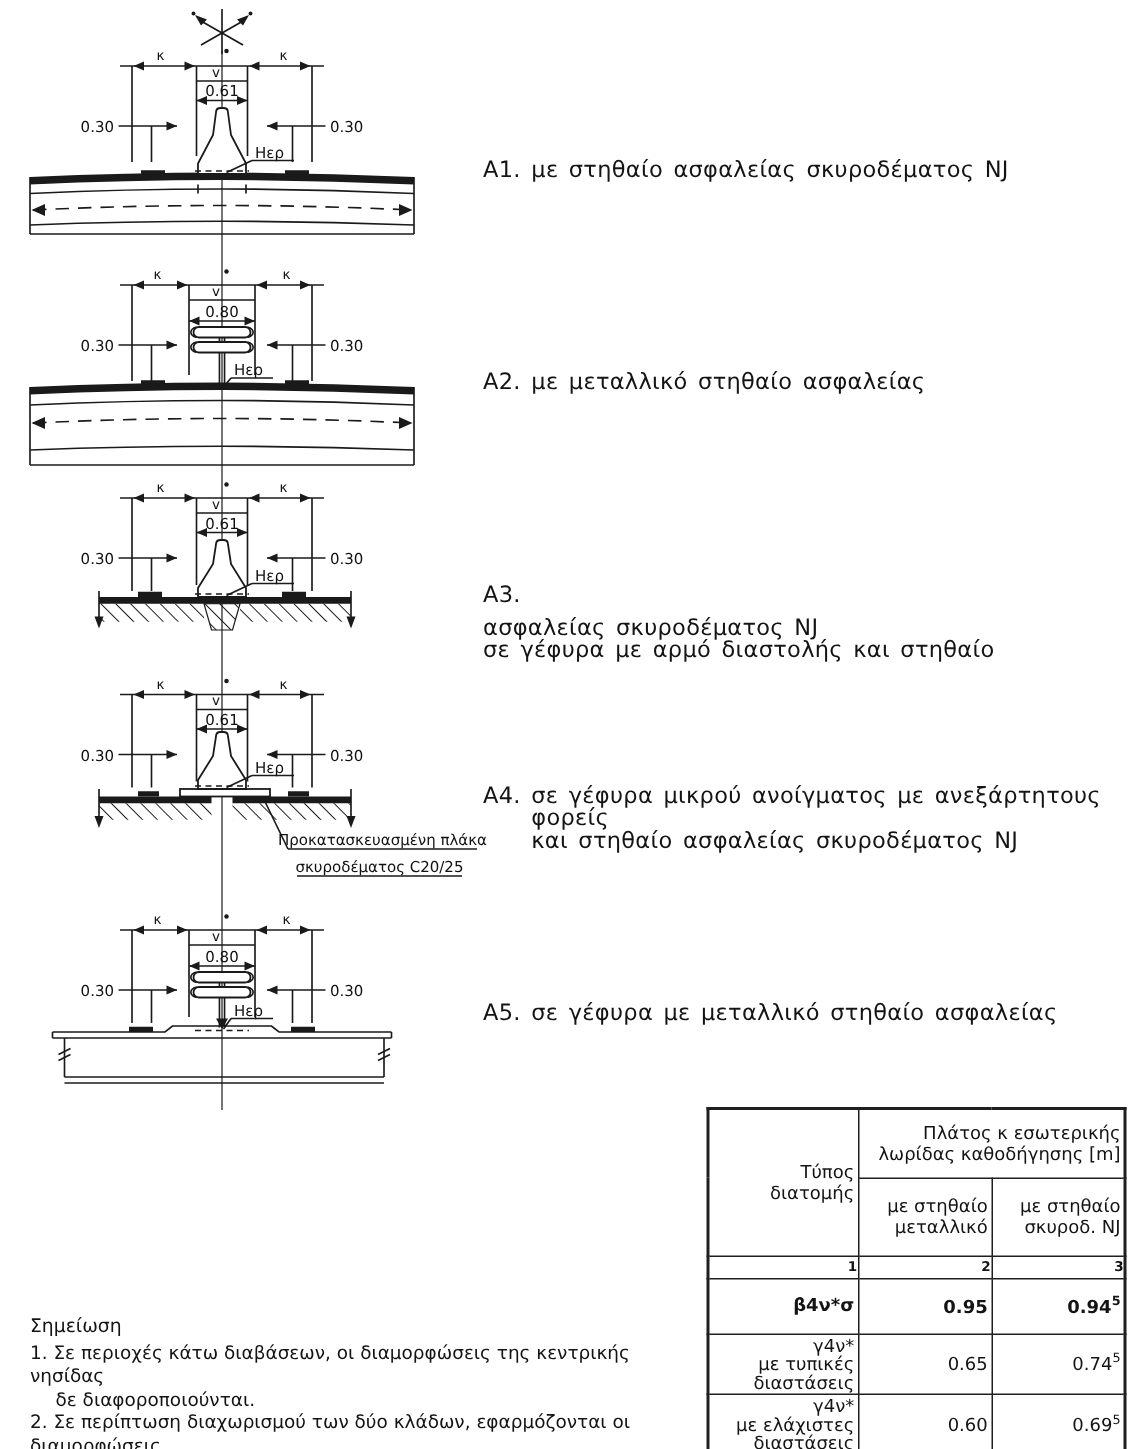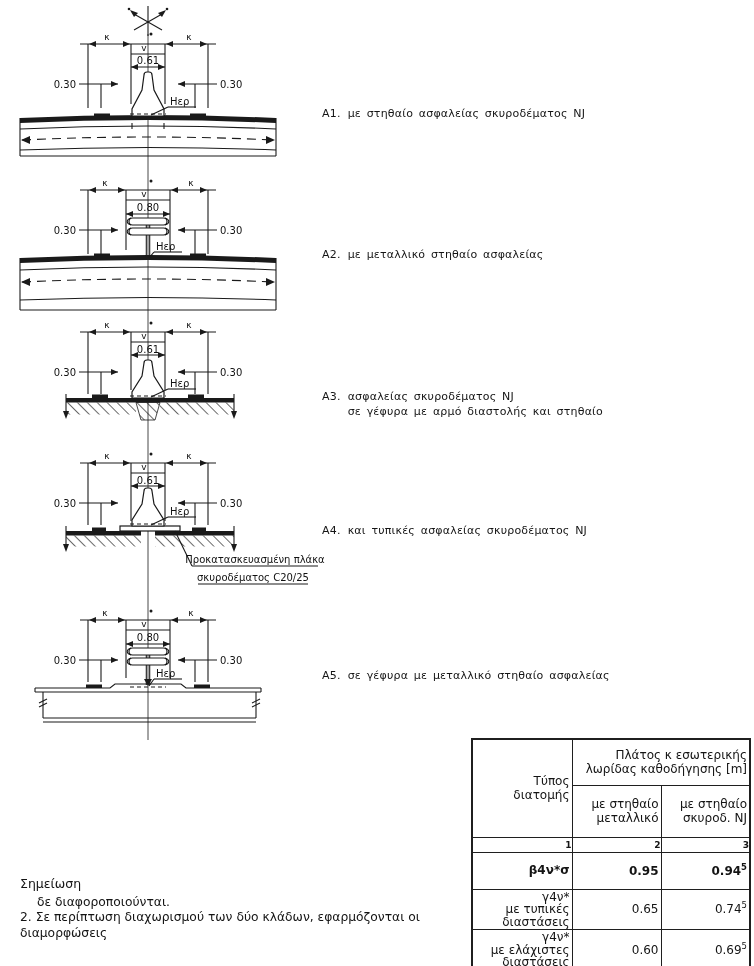--- a/index.html
+++ b/index.html
@@ -10,21 +10,21 @@
   .s{stroke:#1a1a1a;stroke-width:1.1;fill:none;}
   .sthin{stroke:#1a1a1a;stroke-width:.8;fill:none;}
   .f{fill:#1a1a1a;stroke:none;}
   .w{fill:#ffffff;stroke:#1a1a1a;stroke-width:1.2;}
   .d{stroke:#1a1a1a;stroke-width:1.1;fill:none;stroke-dasharray:9 6;}
   .d2{stroke:#1a1a1a;stroke-width:1;fill:none;stroke-dasharray:4 3;}
   .t{font:10px "DejaVu Sans",sans-serif;fill:#111;}
   .tk{font:9px "DejaVu Sans",sans-serif;fill:#111;}
   .ta{font:10px "DejaVu Sans",sans-serif;fill:#111;}
   
-  .fig-caption{position:absolute;display:flex;gap:7px;font-size:11px;
+  .fig-caption{position:absolute;display:flex;gap:7px;font-size:15px;
                letter-spacing:.2px;word-spacing:2px;line-height:15px;}
   .fig-caption .cap-label{white-space:nowrap;}
   
   .spec-table{position:absolute;left:471px;top:738px;border-collapse:collapse;
               table-layout:fixed;width:278px;background:#fff;}
   .spec-table td{border:1.4px solid #1f1f1f;text-align:right;vertical-align:middle;
                  font-size:12px;padding:1px 2px;}
   .spec-table{border:2px solid #1f1f1f;}
   .r-head1{height:46px;} .r-head2{height:52px;}
   .r-nums{height:15px;} .r-nums td{font-size:9px;font-weight:bold;line-height:10px;padding:0;}
@@ -379,31 +379,32 @@
     <span class="cap-lines">
         <div>με στηθαίο ασφαλείας σκυροδέματος NJ</div>
       </span>
   </div>
   <div class="fig-caption" style="left:322px;top:247px;">
     <span class="cap-label">A2.</span>
     <span class="cap-lines">
         <div>με μεταλλικό στηθαίο ασφαλείας</div>
       </span>
   </div>
-  <div class="fig-caption" style="left:322px;top:389px;">
+  <div class="fig-caption" style="left:322px;top:389px;flex-direction:column;">
     <span class="cap-label">A3.</span>
     <span class="cap-lines">
       <div>ασφαλείας σκυροδέματος NJ</div>
       <div>σε γέφυρα με αρμό διαστολής και στηθαίο</div>
     </span>
   </div>
   <div class="fig-caption" style="left:322px;top:523px;">
     <span class="cap-label">A4.</span>
     <span class="cap-lines">
-      <div>και τυπικές ασφαλείας σκυροδέματος NJ</div>
+      <div>σε γέφυρα μικρού ανοίγματος με ανεξάρτητους φορείς</div>
+      <div>και στηθαίο ασφαλείας σκυροδέματος NJ</div>
     </span>
   </div>
   <div class="fig-caption" style="left:322px;top:668px;">
     <span class="cap-label">A5.</span>
     <span class="cap-lines">
         <div>σε γέφυρα με μεταλλικό στηθαίο ασφαλείας</div>
       </span>
   </div>
 
   <table class="spec-table">
@@ -459,18 +460,19 @@
           <div>διαστάσεις</div>
         </td>
         <td class="val">0.60</td>
         <td class="val"><span>0.69</span><sup>5</sup></td>
       </tr>
     </tbody>
   </table>
 
   <div class="notes">
     <div class="notes-title">Σημείωση</div>
+    <div>1. Σε περιοχές κάτω διαβάσεων, οι διαμορφώσεις της κεντρικής νησίδας</div>
     <div class="note-indent">δε διαφοροποιούνται.</div>
     <div>2. Σε περίπτωση διαχωρισμού των δύο κλάδων, εφαρμόζονται οι διαμορφώσεις</div>
 
   </div>
 
 </div>
 
 </body></html>

